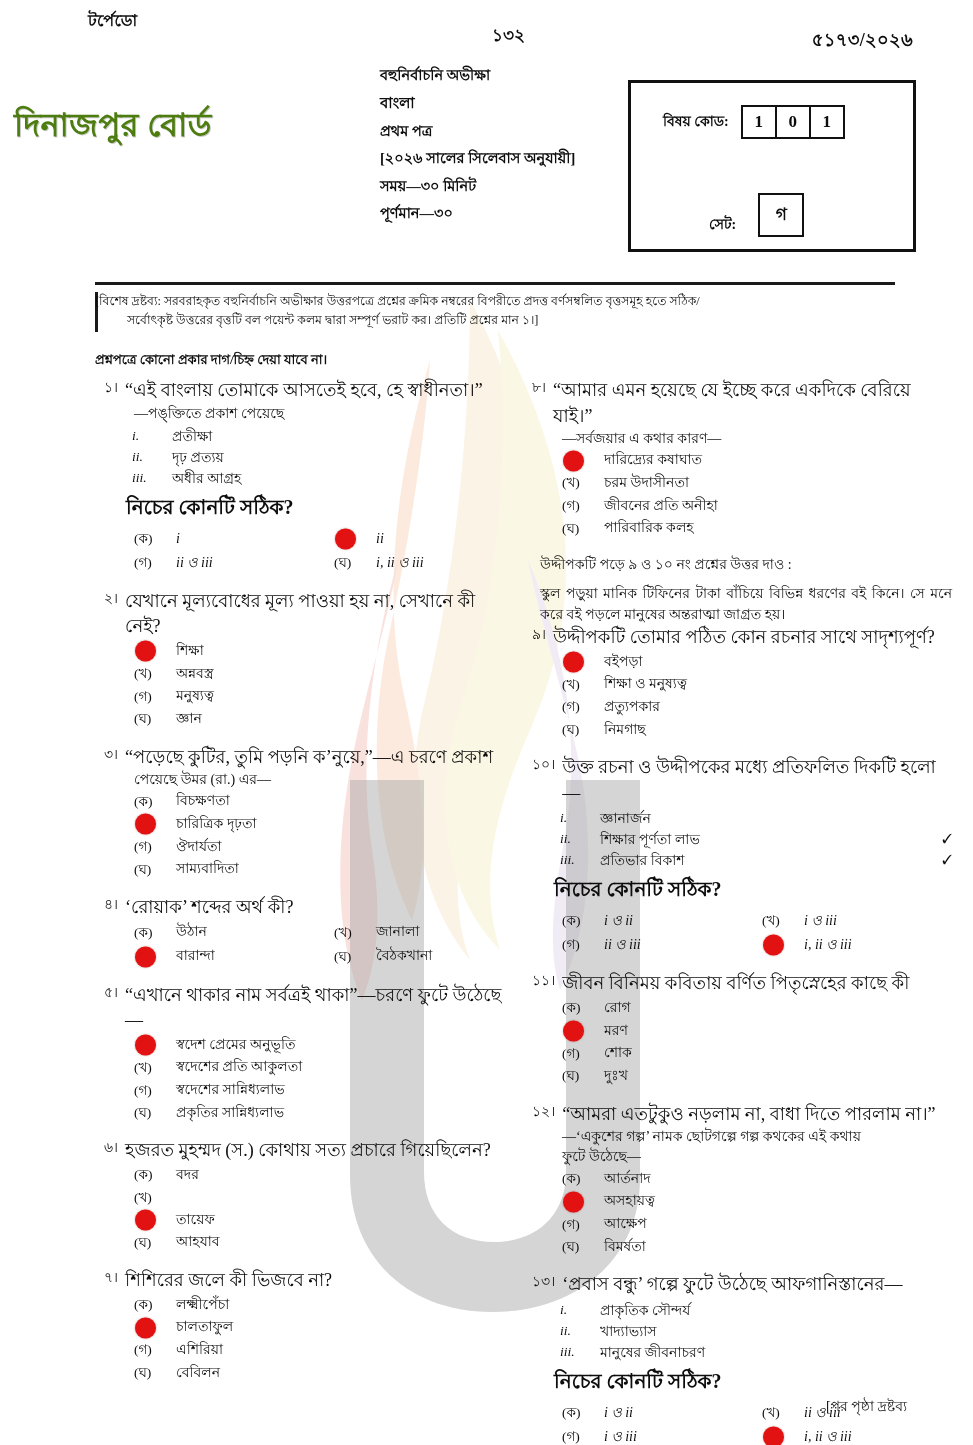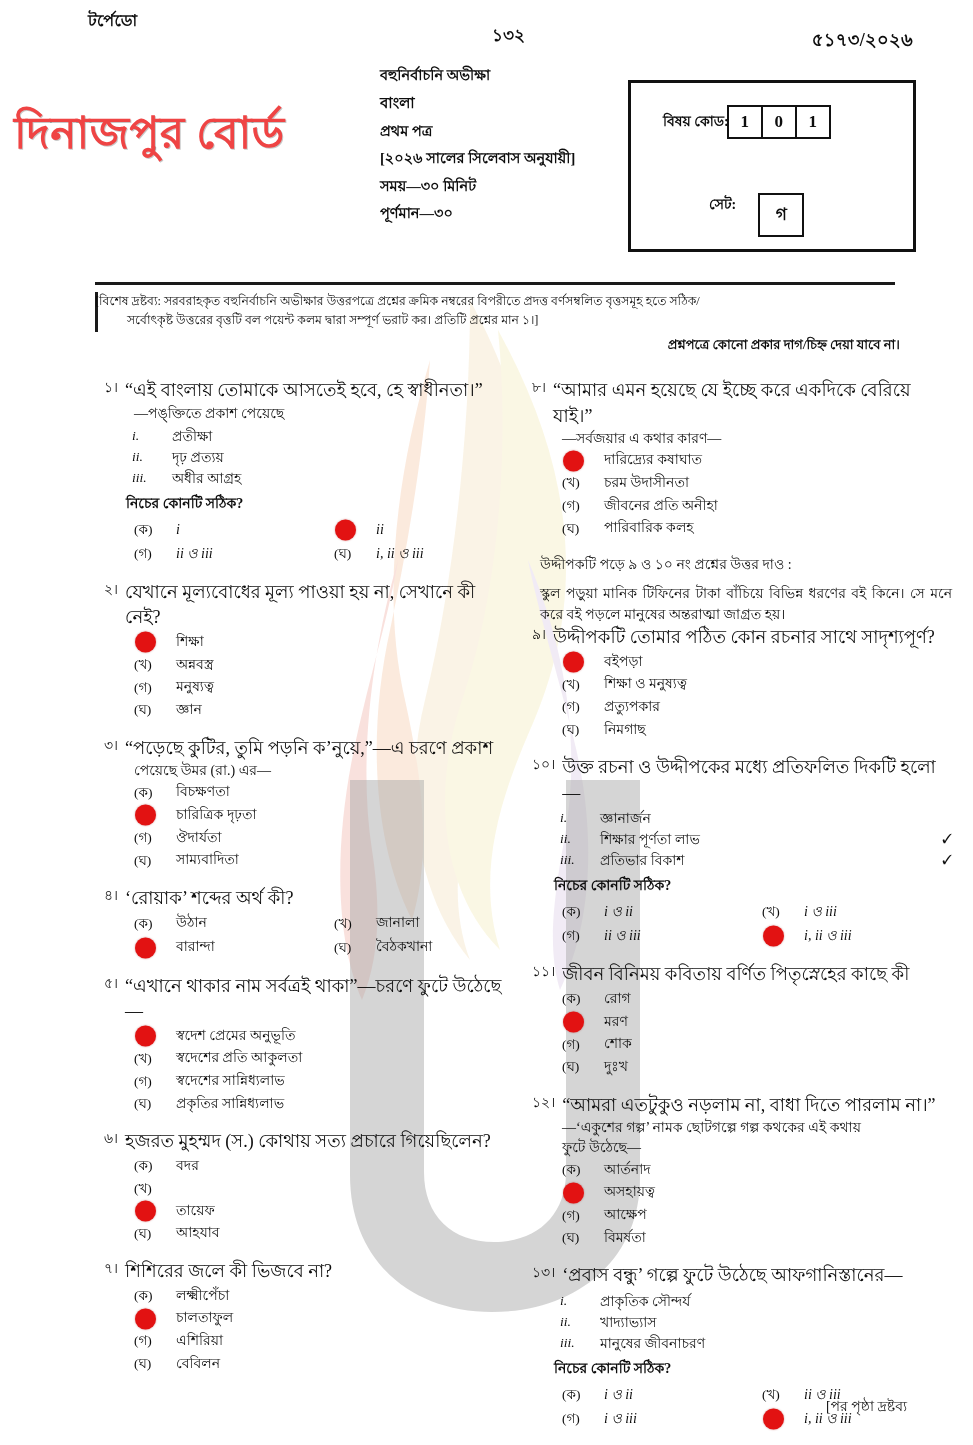--- a/index.html
+++ b/index.html
@@ -46,22 +46,22 @@
     position: absolute; left: 492px; top: 22px;
     font-size: 17px; font-weight: 600; font-family: Liberation Mono, monospace;
   }
   .hdr-code {
     position: absolute; right: 60px; top: 26px;
     font-size: 18px; font-weight: 700; letter-spacing: .3px;
   }
 
   .board-name {
     position: absolute; left: 14px; top: 100px;
-    font-size: 44px; font-weight: 800;
-    color: #ef4444;
+    font-size: 32px; font-weight: 800;
+    color: #4d7c0f;
     letter-spacing: .5px;
     text-shadow: 1px 1px 0 rgba(0,0,0,.22);
     white-space: nowrap;
   }
 
   .center-block {
     position: absolute; left: 380px; top: 68px;
     font-size: 14.5px; line-height: 1.0;
     width: 260px;
   }
@@ -69,56 +69,56 @@
   .center-block .cb-line.big { font-size: 15px; }
 
   .code-box {
     position: absolute; left: 628px; top: 80px;
     width: 288px; height: 172px;
     border: 3px solid #111;
     background: transparent;
   }
   .cb-subject-row {
     position: absolute; left: 32px; top: 22px;
-    display: flex; align-items: center; 
+    display: flex; align-items: center; gap: 14px;
   }
   .cb-label { font-size: 14px; font-weight: 600; white-space: nowrap; }
   .digit-group { display: flex; }
   .digit-cell {
     width: 36px; height: 34px;
     border: 2px solid #111;
     margin-left: -2px;
     display: flex; align-items: center; justify-content: center;
     font-size: 17px; font-weight: 700;
     font-family: "Liberation Serif", serif;
   }
   .cb-set-row {
     position: absolute; left: 78px; top: 110px;
-    display: flex; align-items: flex-start; gap: 22px;
+    display: flex; align-items: flex-end; gap: 22px;
   }
   .set-cell {
     width: 46px; height: 44px;
     border: 2.5px solid #111;
     display: flex; align-items: center; justify-content: center;
     font-size: 17px; font-weight: 600;
   }
 
   
   .instr-rule {
     position: absolute; left: 95px; top: 282px;
     width: 800px; height: 3px; background: #1a1a1a;
   }
   .instr {
     position: absolute; left: 95px; top: 292px;
     width: 805px;
     font-size: 12.3px; line-height: 1.55;
   }
   .instr .l1 { display: block; }
   .instr .l2 { display: block; padding-left: 32px; }
-  .instr .l3 { display: block; text-align: right; font-weight: 600; margin-top: 5px; font-size: 13px; }
+  .instr .l3 { display: block; text-align: left; font-weight: 600; margin-top: 20px; font-size: 13px; }
   .instr-bar-left {
     position: absolute; left: 95px; top: 292px;
     width: 3px; height: 40px; background: #1a1a1a;
   }
 
   
   .cols {
     position: absolute; top: 378px; left: 0;
     width: 973px;
   }
@@ -147,21 +147,21 @@
   }
   .roman-lbl {
     flex: 0 0 34px;
     font-style: italic;
     font-family: "Liberation Serif", serif;
     font-size: 13.5px;
   }
   .roman-txt { flex: 1 1 auto; font-size: 14px; }
   .tick { color: #111; font-size: 13px; padding-left: 6px; }
 
-  .which { padding-left: 22px; font-weight: 600; font-size: 14px; margin: 3px 0 2px; }
+  .which { padding-left: 22px; font-weight: 600; font-size: 20px; margin: 3px 0 2px; }
 
   
   .opts-stack { padding-left: 30px; }
   .opt {
     display: flex; align-items: center;
     gap: 8px;
     line-height: 1.62;
     min-height: 22px;
   }
   .opt-key {

